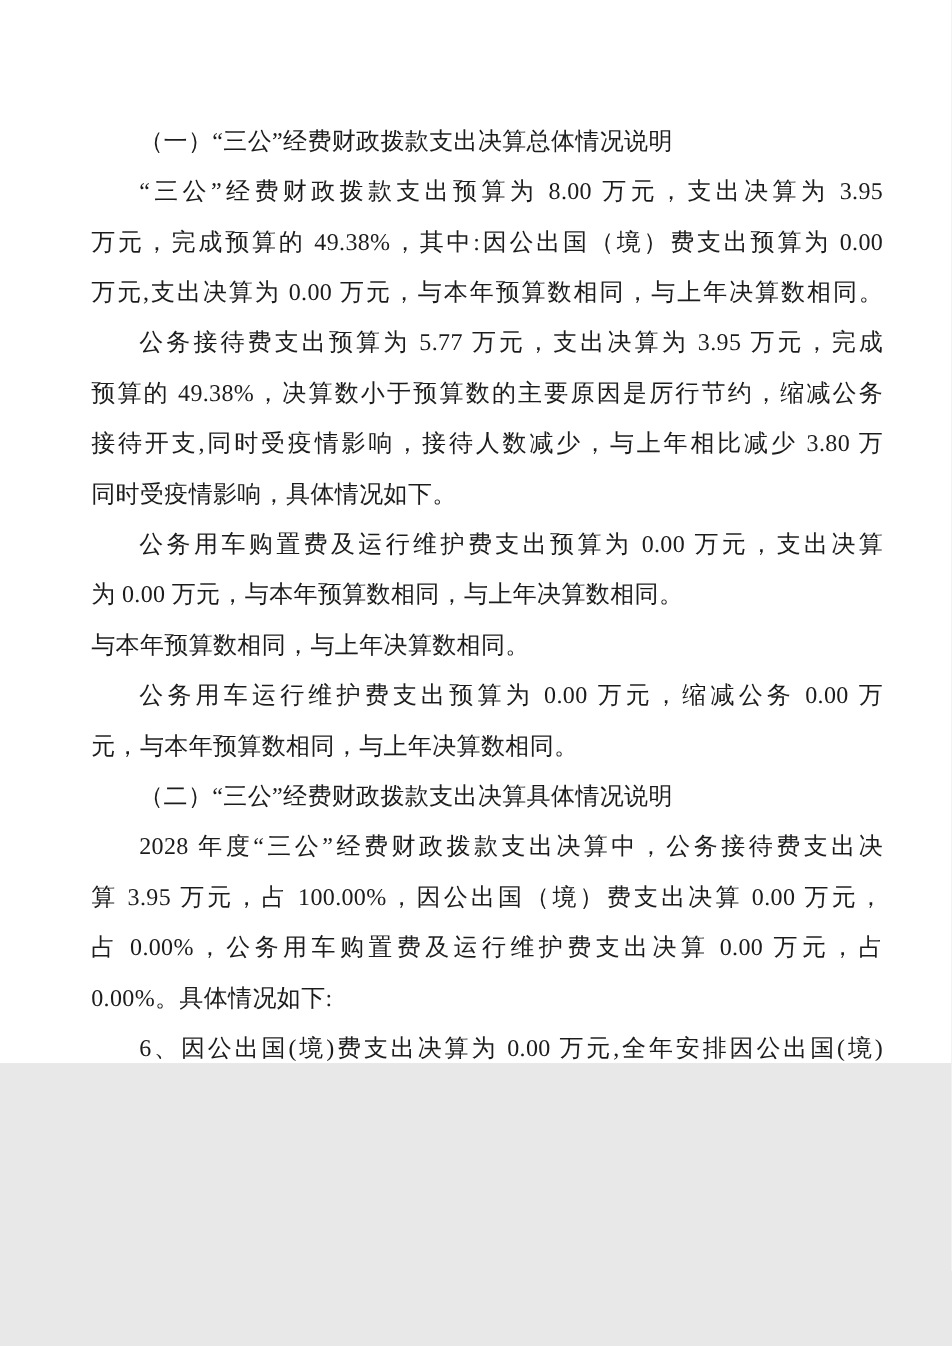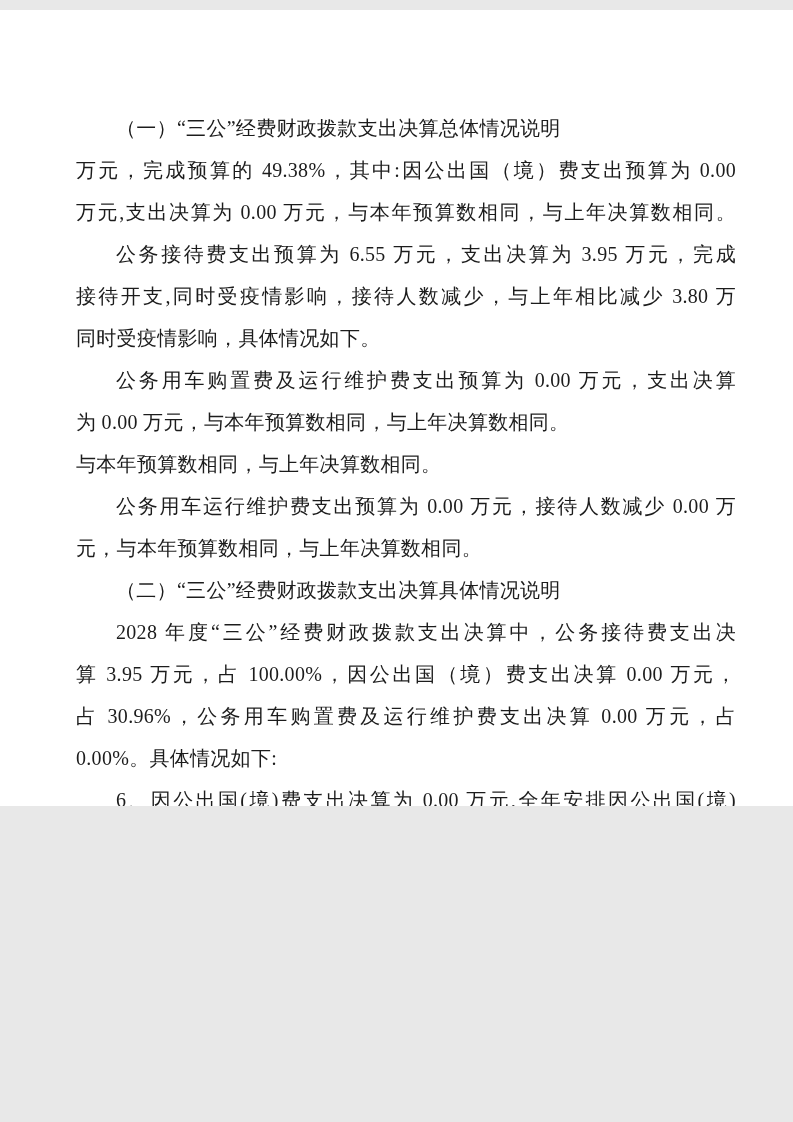--- a/index.html
+++ b/index.html
@@ -3,22 +3,22 @@
 <meta charset="utf-8">
 <style>
   html, body {
     margin: 0;
     padding: 0;
     background: #e8e8e8;
   }
   .page {
     position: relative;
     width: 793px;
-    height: 796px;
-    margin: 10px auto;
+    height: 886px;
+    margin: 0 auto;
     background: #ffffff;
     overflow: hidden;
     font-family: "Liberation Serif", "DejaVu Serif", serif;
     color: #1c1c1c;
   }
   .text-block {
     position: absolute;
     left: 76px;
     top: 97px;
     width: 660px;
@@ -49,32 +49,34 @@
     letter-spacing: 1px;
     color: #0f172a;
   }
 </style>
 </head>
 <body>
 
 <div class="page">
   <div class="text-block">
       <div class="line indent">（一）“三公”经费财政拨款支出决算总体情况说明</div>
+      <div class="line fill indent">“三公”经费财政拨款支出预算为 8.00 万元，支出决算为 3.95</div>
       <div class="line fill">万元，完成预算的 49.38%，其中:因公出国（境）费支出预算为 0.00</div>
       <div class="line fill">万元,支出决算为 0.00 万元，与本年预算数相同，与上年决算数相同。</div>
-      <div class="line fill indent">公务接待费支出预算为 6.55 万元，支出决算为 3.95 万元，完成</div>
+      <div class="line fill indent">公务接待费支出预算为 5.77 万元，支出决算为 3.95 万元，完成</div>
+      <div class="line fill">预算的 49.38%，决算数小于预算数的主要原因是厉行节约，缩减公务</div>
       <div class="line fill">接待开支,同时受疫情影响，接待人数减少，与上年相比减少 3.80 万</div>
       <div class="line">同时受疫情影响，具体情况如下。</div>
       <div class="line fill indent">公务用车购置费及运行维护费支出预算为 0.00 万元，支出决算</div>
       <div class="line">为 0.00 万元，与本年预算数相同，与上年决算数相同。</div>
       <div class="line">与本年预算数相同，与上年决算数相同。</div>
-      <div class="line fill indent">公务用车运行维护费支出预算为 0.00 万元，接待人数减少 0.00 万</div>
+      <div class="line fill indent">公务用车运行维护费支出预算为 0.00 万元，缩减公务 0.00 万</div>
       <div class="line">元，与本年预算数相同，与上年决算数相同。</div>
       <div class="line indent">（二）“三公”经费财政拨款支出决算具体情况说明</div>
       <div class="line fill indent">2028 年度“三公”经费财政拨款支出决算中，公务接待费支出决</div>
       <div class="line fill">算 3.95 万元，占 100.00%，因公出国（境）费支出决算 0.00 万元，</div>
-      <div class="line fill">占 30.96%，公务用车购置费及运行维护费支出决算 0.00 万元，占</div>
+      <div class="line fill">占 0.00%，公务用车购置费及运行维护费支出决算 0.00 万元，占</div>
       <div class="line">0.00%。具体情况如下:</div>
       <div class="line fill indent">6、因公出国(境)费支出决算为 0.00 万元,全年安排因公出国(境)</div>
       <div class="line">团组 0 个，累计团组 0 人次。</div>
     </div>
   <div class="footer">- 16 -</div>
 </div>
 
 </body></html>

